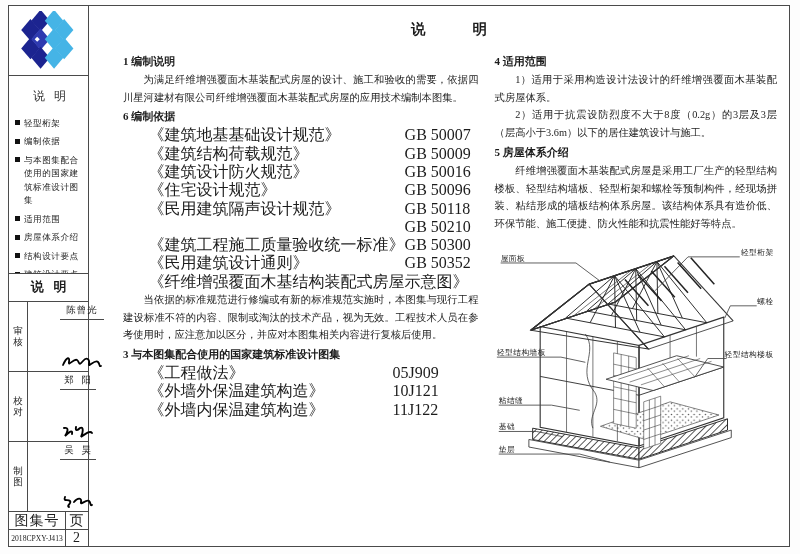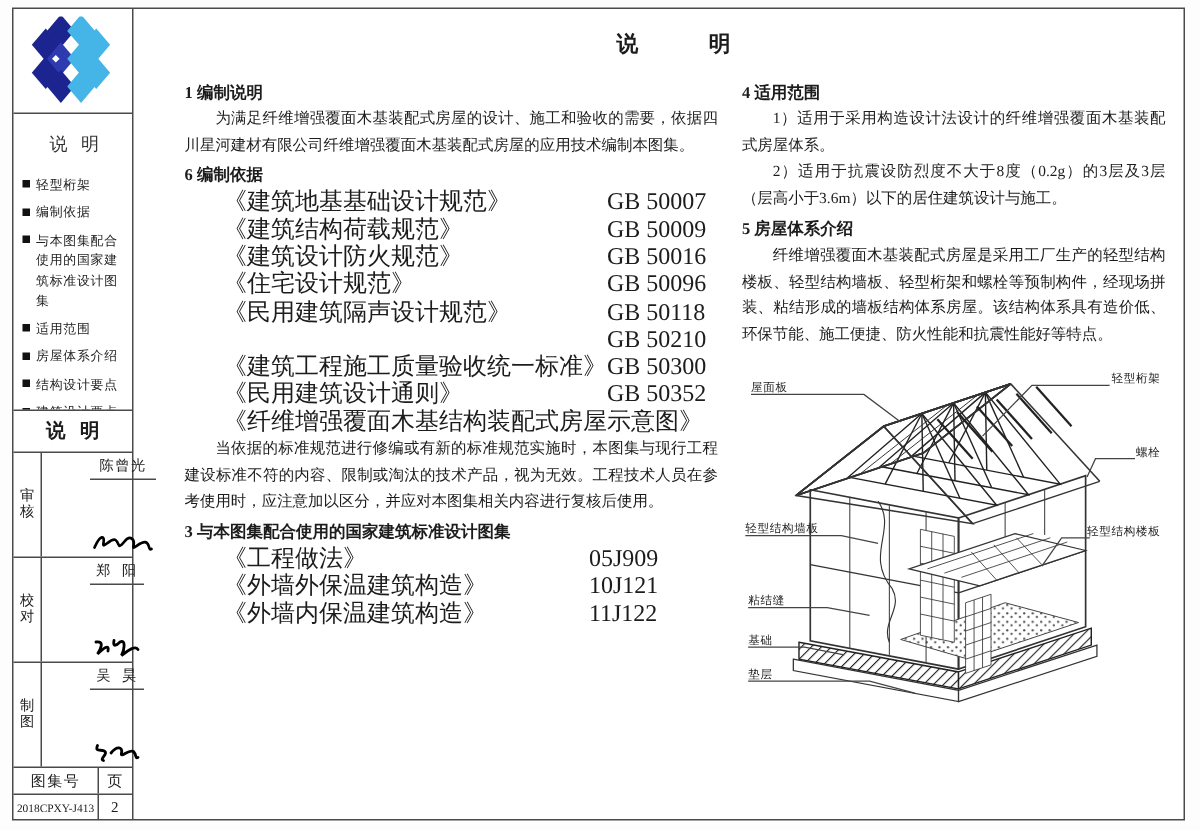--- a/index.html
+++ b/index.html
@@ -15,21 +15,21 @@
   .toc-list li { position:relative; font-size:8.6px; line-height:13.5px; padding-left:9px; margin-bottom:5px; color:#222; letter-spacing:0.5px; }
   .toc-list li::before { content:""; position:absolute; left:0; top:3.5px; width:5px; height:5px; background:#111; }
   .stamp { height:34px; border-top:1.4px solid #4a4a4a; border-bottom:1.4px solid #4a4a4a; display:flex; align-items:center; justify-content:center; font-size:13px; font-weight:bold; white-space:pre; }
   .tb-row { display:grid; grid-template-columns:19px 1fr; grid-template-rows:18px 19px; border-bottom:1.2px solid #4a4a4a;gap:32px; }
   .tb-role { grid-row:1 / 3; border-right:1.2px solid #4a4a4a; display:flex; align-items:center; justify-content:center; font-size:9.5px; line-height:11px; width:19px; word-break:break-all; text-align:center; padding:0 4px; }
   .tb-name { border-bottom:1px solid #4a4a4a; font-size:9.5px; display:flex; align-items:center; justify-content:center; white-space:pre; letter-spacing:1px; }
   .tb-sign { display:flex; align-items:center; justify-content:center; }
   .atlas { border-top:0; }
   .atlas-row { display:grid; grid-template-columns:57px 1fr; height:17px; }
   .atlas-row + .atlas-row { border-top:1.2px solid #4a4a4a; }
-  .atlas-cell { display:flex; align-items:center; justify-content:center; font-size:10px; letter-spacing:1px; }
+  .atlas-cell { display:flex; align-items:center; justify-content:center; font-size:14px; letter-spacing:1px; }
   .atlas-cell.first { border-right:1.2px solid #4a4a4a; }
   .atlas-no { font-size:7.6px; letter-spacing:0; }
 
   
   .main { flex:1 1 auto; padding:14px 12px 0 34px; overflow:hidden; }
   .page-title { text-align:center; font-size:14.5px; font-weight:bold; white-space:pre; letter-spacing:2px; margin-bottom:12px; }
   .columns { display:flex; gap:16px; }
   .col { flex:1 1 0; }
   .col-left { flex:0 0 322px; }
   h2.sec { font-size:11px; font-weight:bold; margin:3px 0 2px 0; }

